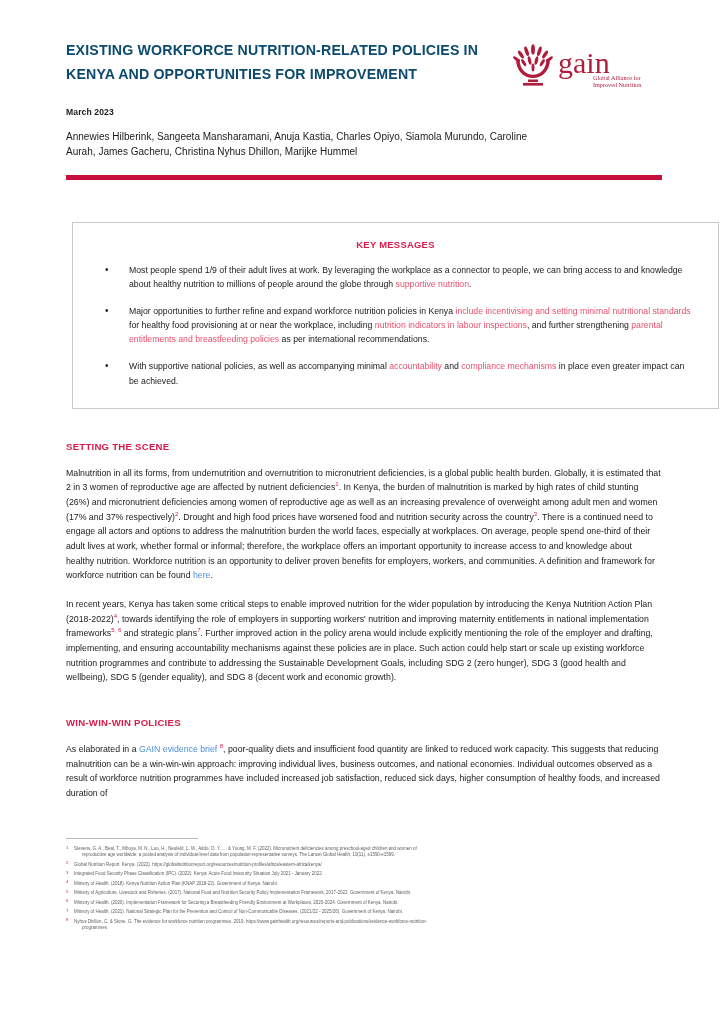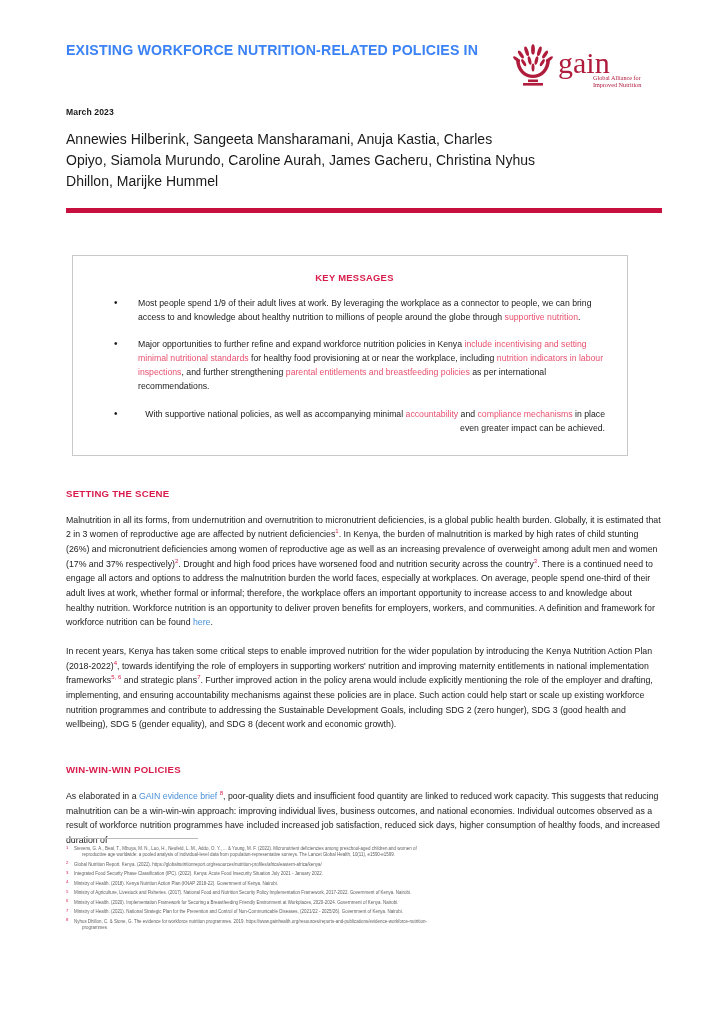--- a/index.html
+++ b/index.html
@@ -35,57 +35,57 @@
     display: flex;
     align-items: flex-start;
     justify-content: space-between;
   }
   .title-block { width: 440px; }
   h1.doc-title {
     margin: 0;
     font-size: 14.2px;
     line-height: 1.72;
     font-weight: bold;
-    color: #3b82f6;
+    color: #0c4a6e;
     letter-spacing: 0.15px;
   }
   .logo {
     width: 152px;
     margin-top: 2px;
     display: block;
   }
   .meta-date {
     margin-top: 19px;
     font-size: 8.6px;
     font-weight: bold;
     color: #1a1a1a;
     letter-spacing: 0.1px;
   }
   .authors {
     margin-top: 12px;
-    font-size: 14px;
+    font-size: 10px;
     line-height: 1.5;
     color: #1a1a1a;
     width: 470px;
     letter-spacing: 0.02px;
   }
   .rule {
     margin-top: 16px;
     height: 5px;
     background: #c8103e;
     width: 596px;
   }
 
   
   .key-box {
     margin-top: 42px;
     border: 1.5px solid #c9c9c9;
-    padding: 16px 22px 20px 31px;
+    padding: 16px 22px 20px 22px;
     box-sizing: border-box;
-    width: 556px;
+    width: 647px;
     margin-left: 6px;
   }
   .key-title {
     text-align: center;
     color: #d81b4a;
     font-weight: bold;
     font-size: 9.4px;
     letter-spacing: 0.3px;
     margin-bottom: 13px;
   }
@@ -95,21 +95,21 @@
     list-style: none;
   }
   ul.key-list li {
     position: relative;
     padding-left: 34px;
     font-size: 8.7px;
     line-height: 1.62;
     margin-bottom: 13px;
     color: #1a1a1a;
   }
-  ul.key-list li:last-child { margin-bottom: 0; text-align: right; }
+  ul.key-list li:last-child { margin-bottom: 0; }
   ul.key-list li::before {
     content: "\2022";
     position: absolute;
     left: 10px;
     top: -1px;
     font-size: 10px;
     color: #1a1a1a;
   }
   .hl { color: #e8506e; }
 
@@ -177,20 +177,21 @@
 </head>
 <body>
 
 <div class="page">
   <div class="content">
 
     <div class="header">
       <div class="title-block">
         <h1 class="doc-title">
           <span>EXISTING WORKFORCE NUTRITION-RELATED POLICIES IN</span><br>
+          <span>KENYA AND OPPORTUNITIES FOR IMPROVEMENT</span>
         </h1>
       </div>
       <div>
         <svg class="logo" viewBox="0 0 152 48" xmlns="http://www.w3.org/2000/svg">
           <g fill="#b01c3c">
 
             <g transform="translate(2,3)">
               <path d="M4 16 C4 28, 12 35, 21 35 C30 35, 38 28, 38 16 L34.5 16 C34.5 26, 28 31.8, 21 31.8 C14 31.8, 7.5 26, 7.5 16 Z"></path>
               <rect x="16" y="36.5" width="10" height="2.6"></rect>
               <rect x="11" y="40" width="20" height="2.6"></rect>

